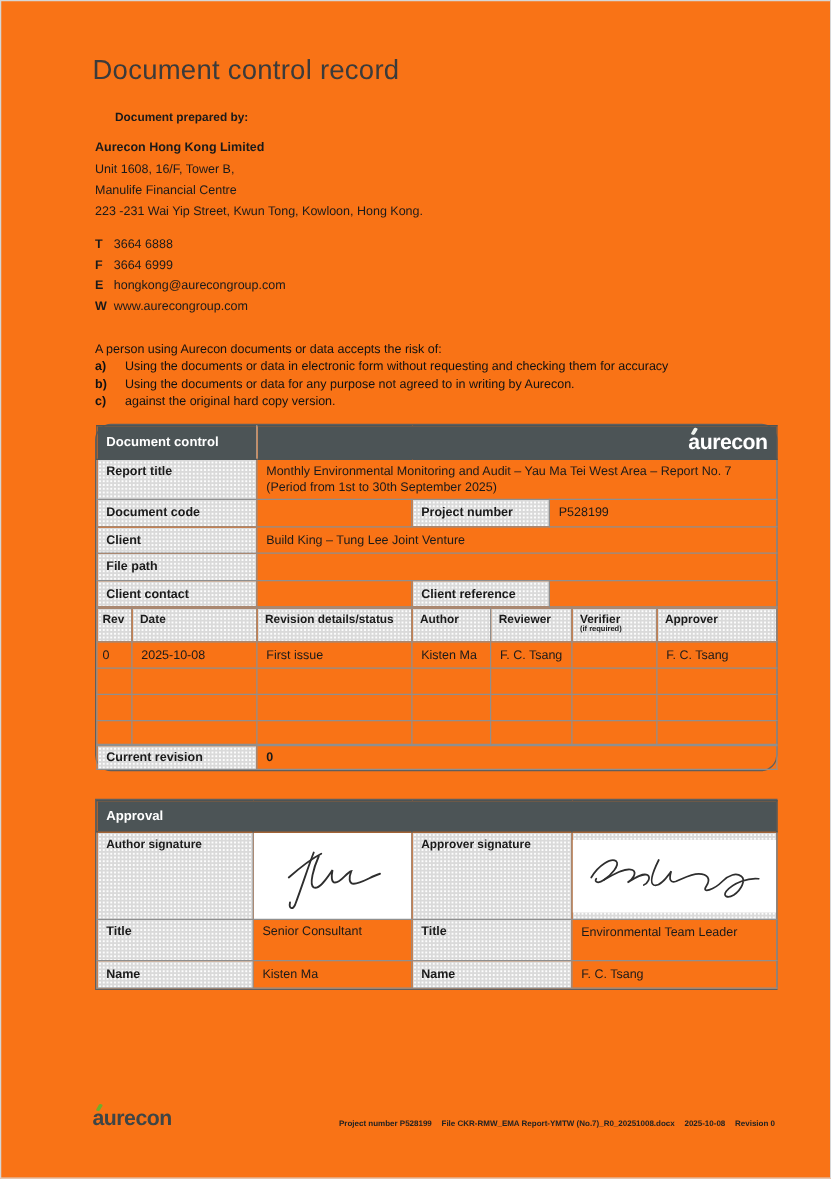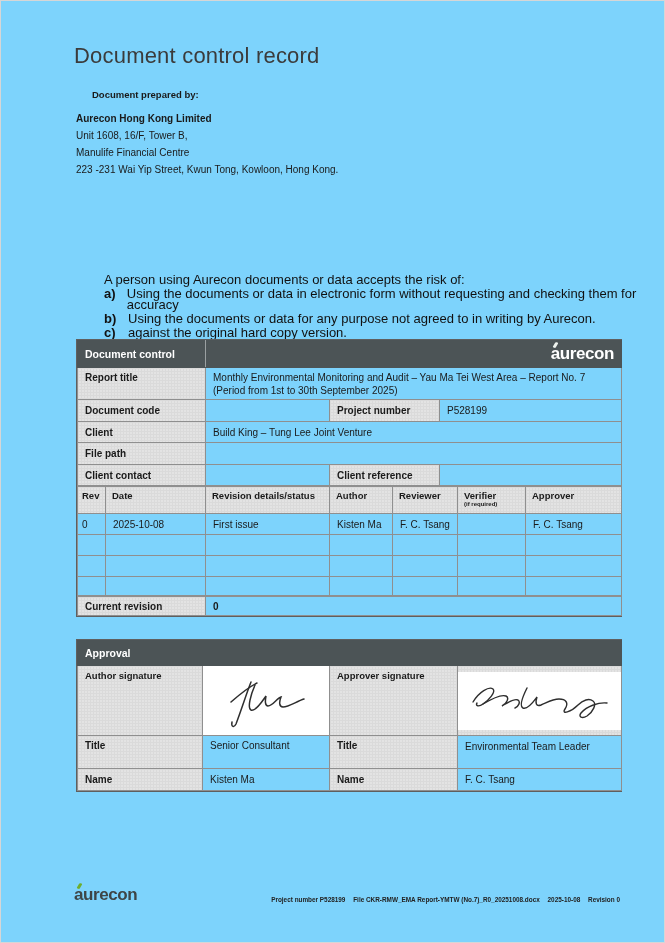--- a/index.html
+++ b/index.html
@@ -1,38 +1,38 @@
 <!DOCTYPE html>
 <html><head>
 <meta charset="utf-8">
 <style>
   * { margin:0; padding:0; box-sizing:border-box; }
   html,body { background:#ffffff; }
   .page {
-    position:relative; width:665px; height:943px; background:#7dd3fc;
+    position:relative; width:665px; height:943px; background:#f97316;
     font-family:"Liberation Sans", sans-serif; color:#1a1a1a; overflow:hidden;
     border:1px solid #d6d6d6;
   }
   .page-title {
     position:absolute; left:73px; top:42px;
     font-size:22px; font-weight:400; color:#3b3b3b; letter-spacing:0.2px;
   }
   .prepared-by { position:absolute; left:91px; top:88px; font-size:9.5px; font-weight:700; }
   .company-block { position:absolute; left:75px; top:109px; font-size:10px; line-height:17px; }
   .company-name { font-weight:700; }
   .contact-block { position:absolute; left:75px; top:187px; font-size:10px; line-height:16.5px; }
   .contact-line .c-label { display:inline-block; width:15px; font-weight:700; }
-  .disclaimer { position:absolute; left:75px; top:273px; font-size:13px; line-height:11px; color:#111;margin-left:28px; }
+  .disclaimer { position:absolute; left:75px; top:273px; font-size:10px; line-height:11px; color:#111; }
   .disclaimer-intro { margin-bottom:3px; }
   .disclaimer-item { display:flex; margin-bottom:3px; }
   .disclaimer-item .d-label { width:24px; font-weight:700; }
 
   
   .tbl-wrap { position:absolute; left:75px; width:546px; border:1px solid #5f5f5f; }
-  #doc-control-wrap { top:338px; }
+  #doc-control-wrap { top:338px;border-radius:13px; }
   #approval-wrap { top:638px; }
   table { border-collapse:collapse; table-layout:fixed; width:544px; }
   td { border:1px solid #8f8f8f; font-size:10px; padding:2px 7px; vertical-align:middle; overflow:hidden; }
   .lbl {
     font-weight:700;
     background-color:#dadada;
     background-image: radial-gradient(circle, rgba(255,255,255,0.95) 0.6px, rgba(255,255,255,0) 0.9px);
     background-size:3px 3px;
   }
   .bar {
@@ -76,20 +76,34 @@
 
   <div class="prepared-by">Document prepared by:</div>
 
   <div class="company-block">
     <div class="company-name">Aurecon Hong Kong Limited</div>
     <div>Unit 1608, 16/F, Tower B,</div>
     <div>Manulife Financial Centre</div>
     <div>223 -231 Wai Yip Street, Kwun Tong, Kowloon, Hong Kong.</div>
   </div>
 
+  <div class="contact-block">
+    <div class="contact-line">
+      <span class="c-label">T</span><span>3664 6888</span>
+    </div>
+    <div class="contact-line">
+      <span class="c-label">F</span><span>3664 6999</span>
+    </div>
+    <div class="contact-line">
+      <span class="c-label">E</span><span>hongkong@aurecongroup.com</span>
+    </div>
+    <div class="contact-line">
+      <span class="c-label">W</span><span>www.aurecongroup.com</span>
+    </div>
+  </div>
 
   <div class="disclaimer">
     <div class="disclaimer-intro">A person using Aurecon documents or data accepts the risk of:</div>
     <div class="disclaimer-item">
       <span class="d-label">a)</span>
       <span>Using the documents or data in electronic form without requesting and checking them for accuracy</span>
     </div>
     <div class="disclaimer-item">
       <span class="d-label">b)</span>
       <span>Using the documents or data for any purpose not agreed to in writing by Aurecon.</span>

